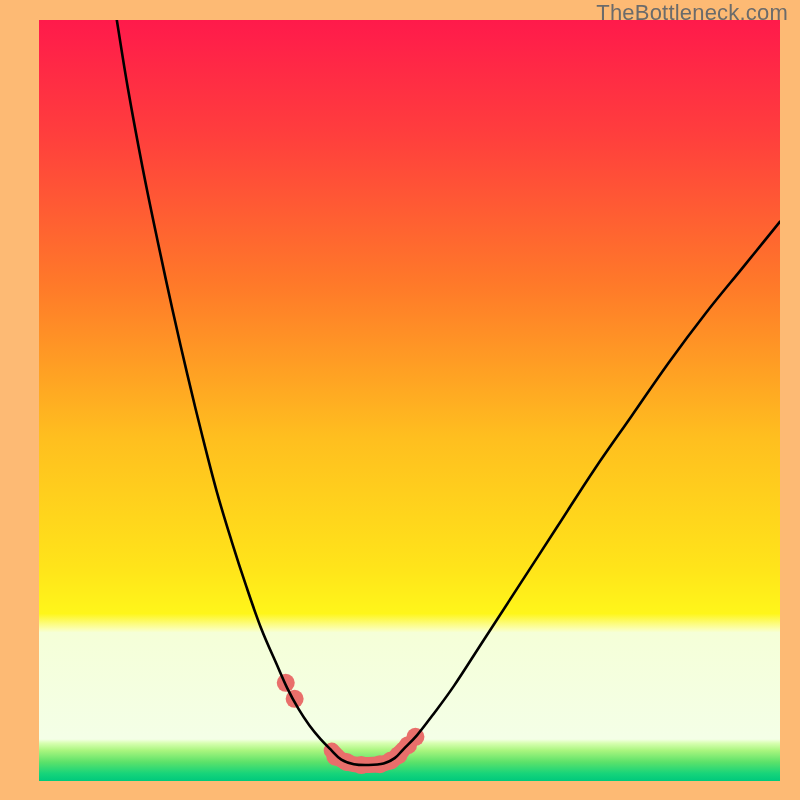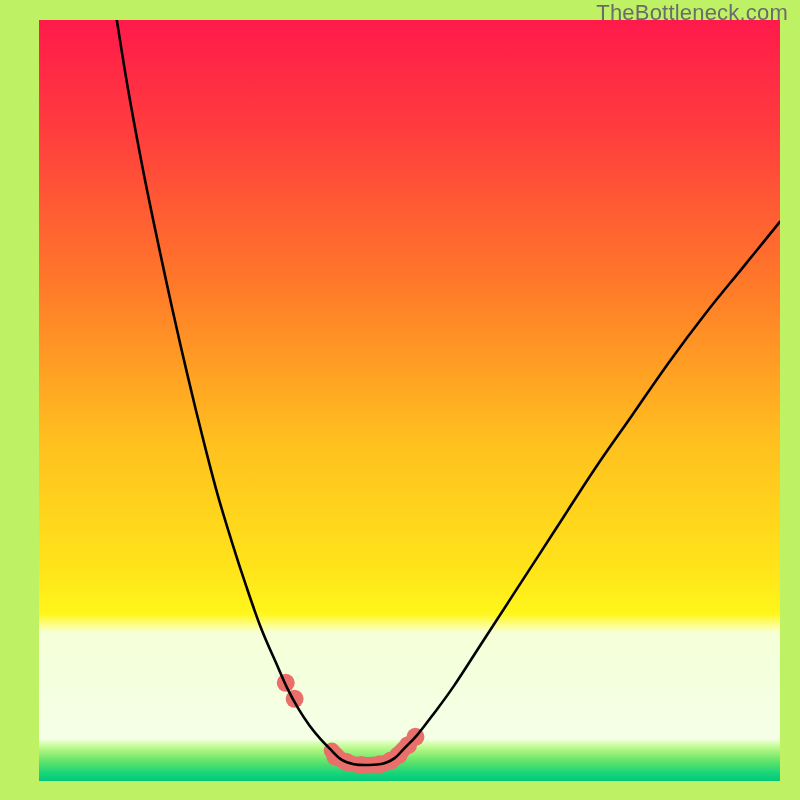--- a/index.html
+++ b/index.html
@@ -7,21 +7,21 @@
     padding: 0;
     width: 800px;
     height: 800px;
     background: #000;
     overflow: hidden;
     font-family: -apple-system, BlinkMacSystemFont, "Segoe UI", Arial, sans-serif;
   }
   .outer {
     width: 800px;
     height: 800px;
-    background: #bef264;
+    background: #fdba74;
     position: relative;
   }
   .plot-area {
     position: absolute;
     left: 39px;
     top: 20px;
     width: 741px;
     height: 761px;
     
   }

